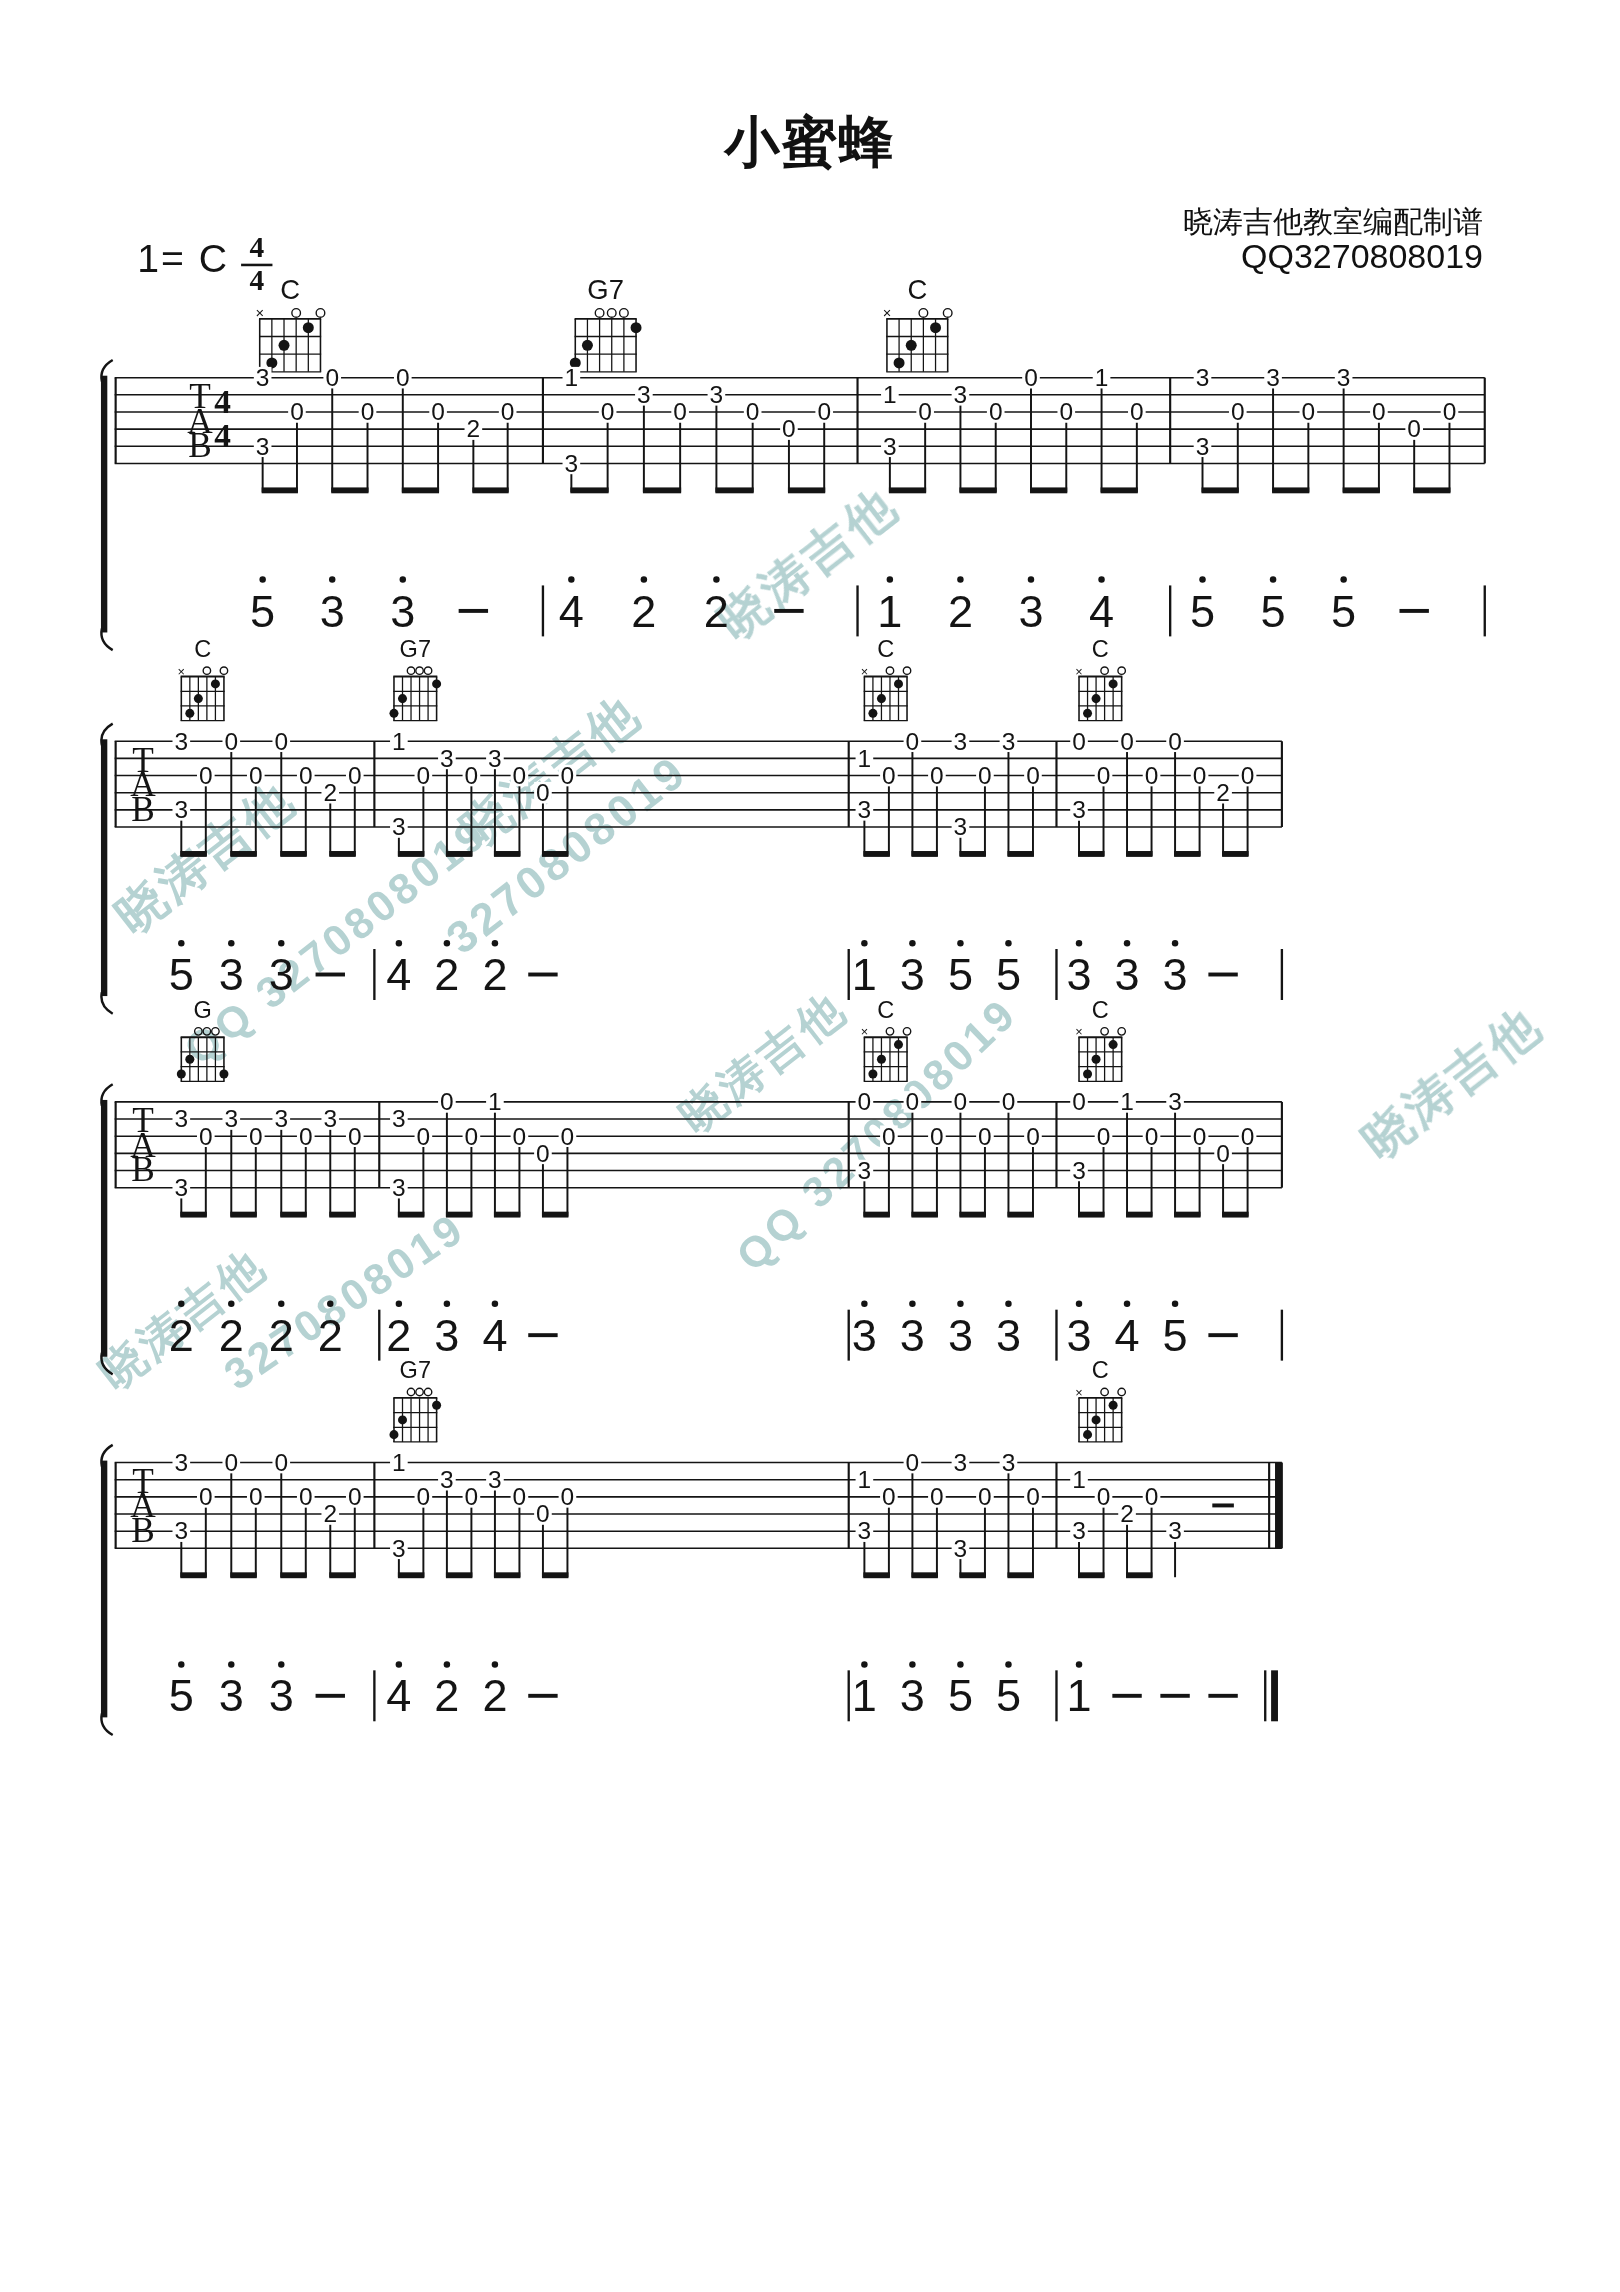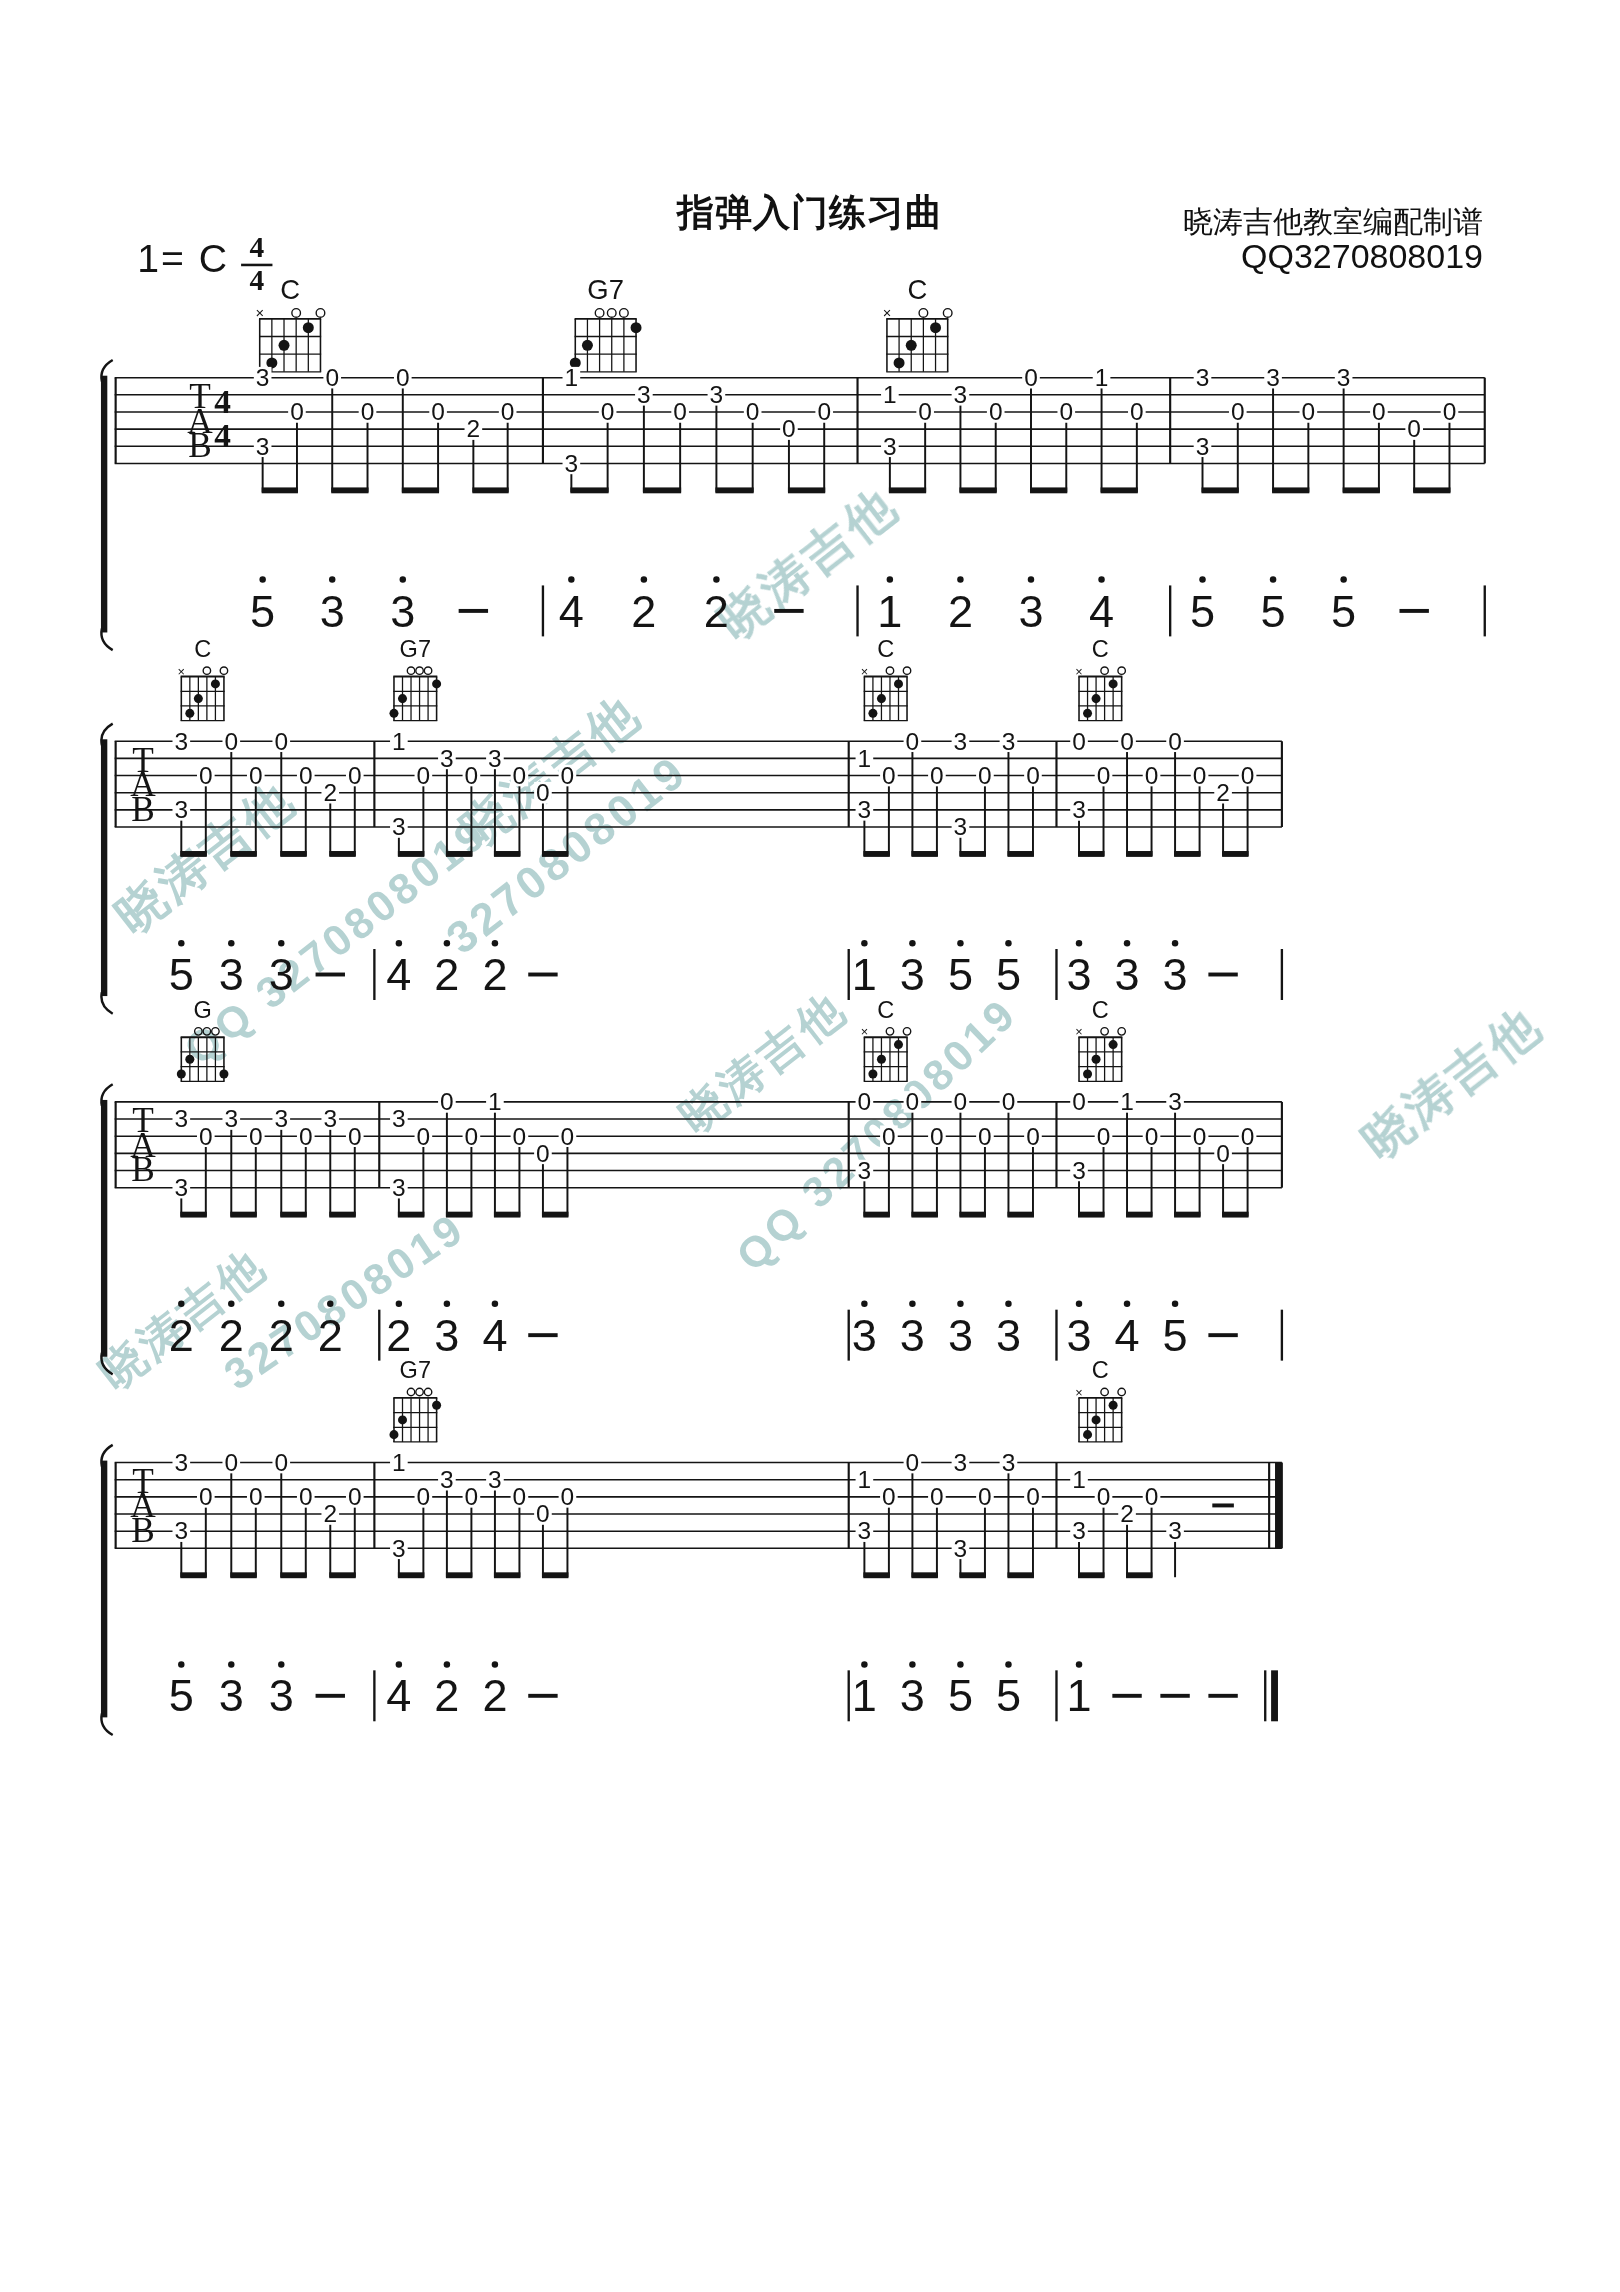--- a/index.html
+++ b/index.html
@@ -9,21 +9,21 @@
   #title{left:0;top:106px;width:1620px;text-align:center;font-size:55px;font-weight:700;letter-spacing:2px;}
   #subtitle{left:0;top:188px;width:1620px;text-align:center;font-size:37px;font-weight:600;letter-spacing:1px;}
   #credit{right:137px;top:202px;font-size:30px;text-align:left;}
   #credit-qq{right:137px;top:237px;font-size:34px;text-align:left;letter-spacing:0px;}
   svg text{user-select:none;}
 </style>
 </head>
 <body>
 
 <div id="page">
-  <div id="subtitle" class="abs">指弹入门练习曲</div>
+  <div id="title" class="abs">小蜜蜂</div>
   <div id="credit" class="abs">晓涛吉他教室编配制谱</div>
   <div id="credit-qq" class="abs">QQ3270808019</div>
   <svg id="sheet" class="abs" style="left:0;top:0" xmlns="http://www.w3.org/2000/svg" width="1620" height="2293" viewBox="0 0 1653 2339">
       <g opacity="0.8">
         <text x="0" y="0" font-size="50" text-anchor="middle" fill="#a3c7c7" font-family="&quot;Liberation Sans&quot;,sans-serif" font-weight="600" letter-spacing="4" transform="translate(835,588) rotate(-38)">晓涛吉他</text>
         <text x="0" y="0" font-size="50" text-anchor="middle" fill="#a3c7c7" font-family="&quot;Liberation Sans&quot;,sans-serif" font-weight="600" letter-spacing="4" transform="translate(572,800) rotate(-38)">晓涛吉他</text>
         <text x="0" y="0" font-size="46" text-anchor="middle" fill="#a3c7c7" font-family="&quot;Liberation Sans&quot;,sans-serif" font-weight="600" letter-spacing="4" transform="translate(588,884) rotate(-38)">3270808019</text>
         <text x="0" y="0" font-size="50" text-anchor="middle" fill="#a3c7c7" font-family="&quot;Liberation Sans&quot;,sans-serif" font-weight="600" letter-spacing="4" transform="translate(220,888) rotate(-38)">晓涛吉他</text>
         <text x="0" y="0" font-size="44" text-anchor="middle" fill="#a3c7c7" font-family="&quot;Liberation Sans&quot;,sans-serif" font-weight="600" letter-spacing="4" transform="translate(352,972) rotate(-38)">QQ  3270808019</text>
         <text x="0" y="0" font-size="50" text-anchor="middle" fill="#a3c7c7" font-family="&quot;Liberation Sans&quot;,sans-serif" font-weight="600" letter-spacing="4" transform="translate(1492,1118) rotate(-38)">晓涛吉他</text>

